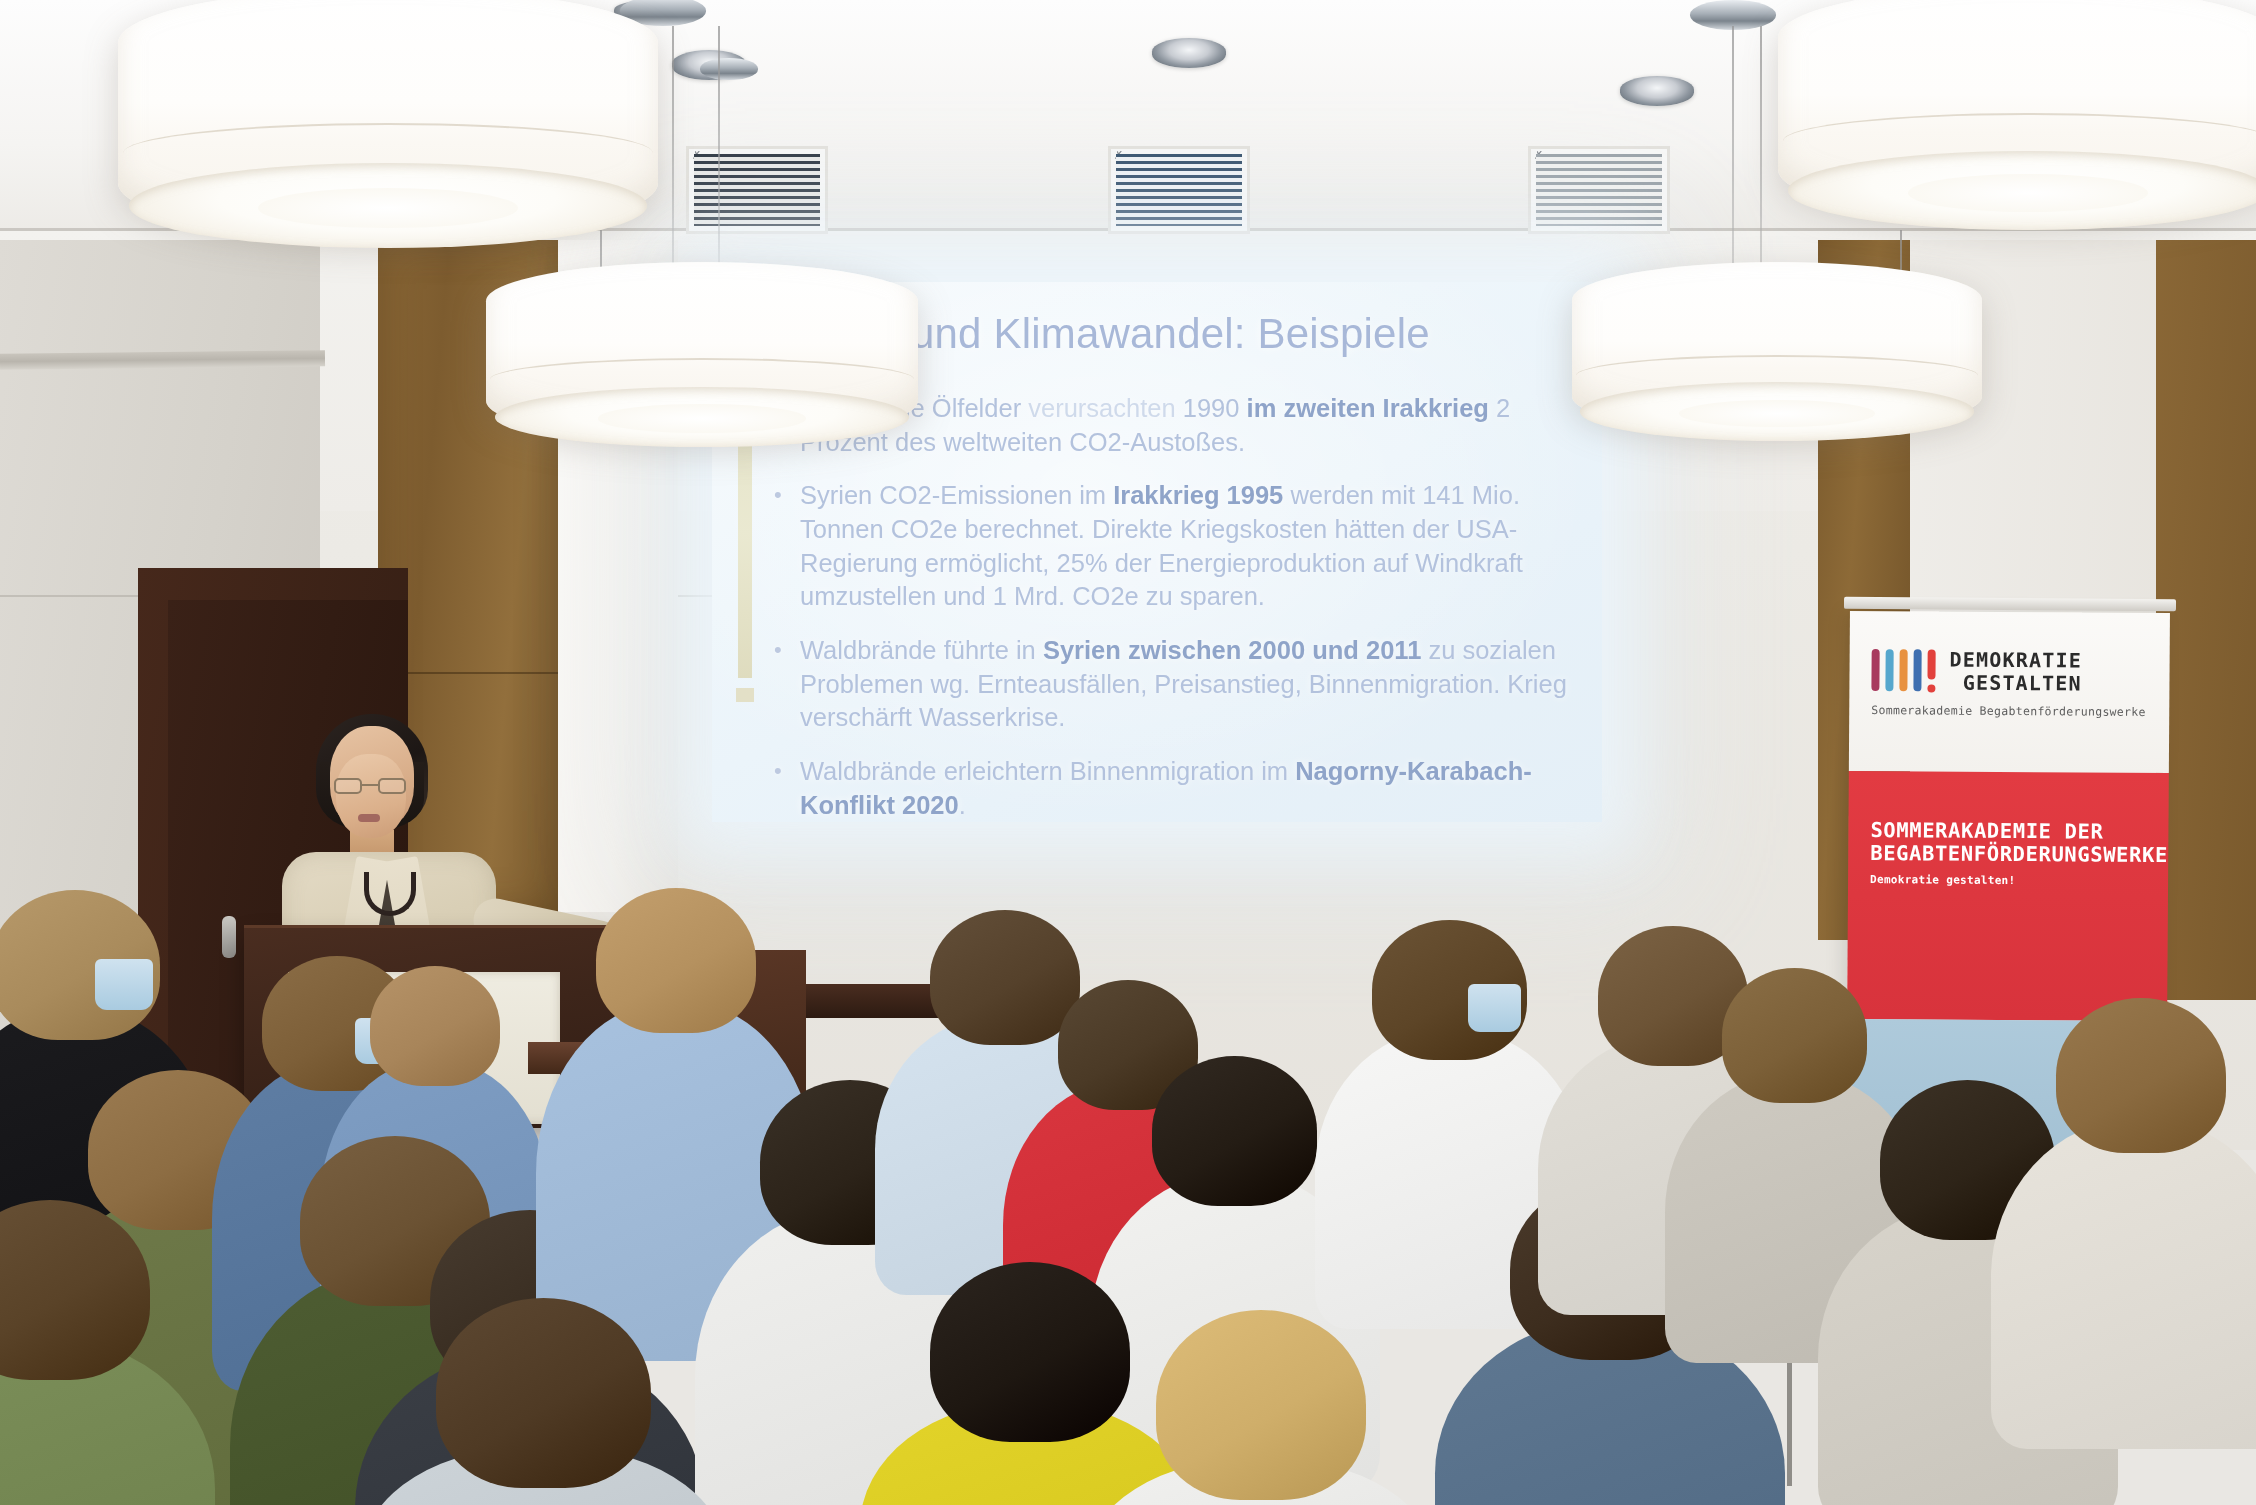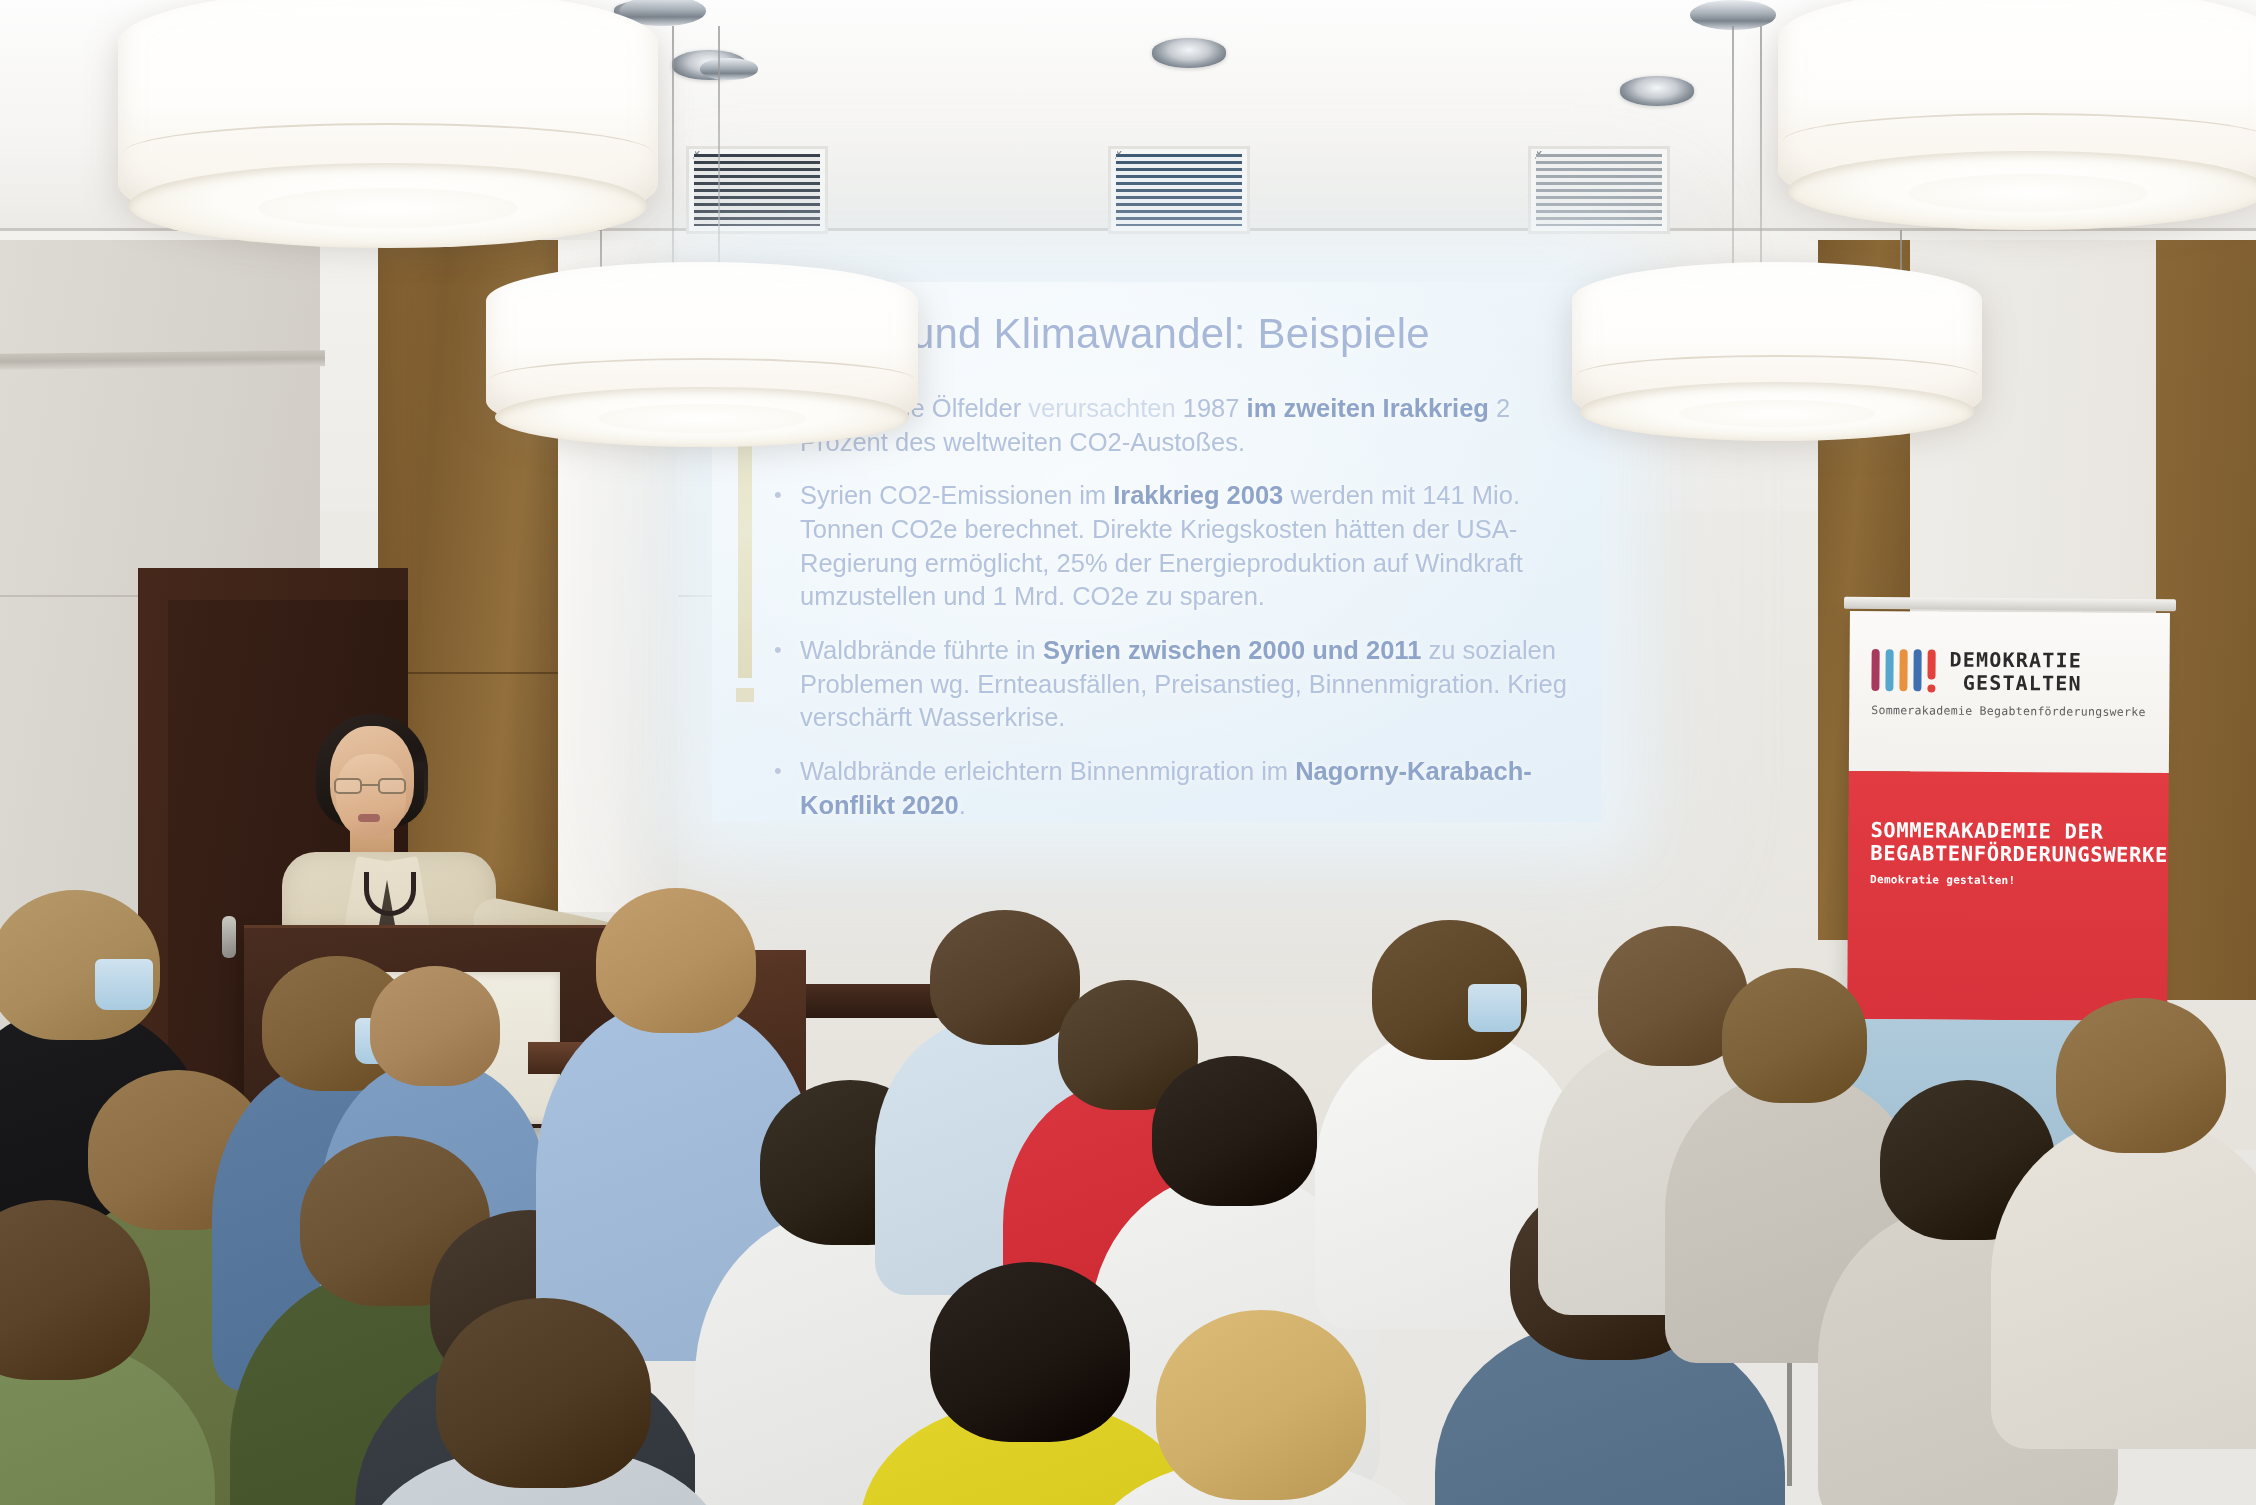--- a/index.html
+++ b/index.html
@@ -507,25 +507,25 @@
   <div class="cable" style="left:600px; top:230px; height:120px;"></div>
   <div class="cable" style="left:1900px; top:230px; height:120px;"></div>
 
   <div id="screen">
     <div class="slide-accent-bar"></div>
     <div class="slide-accent-dot"></div>
     <div id="slide-title">Krieg und Klimawandel: Beispiele</div>
     <div id="bullets">
         <div class="bullet">
           <span class="dot">•</span>
-          <span class="txt"><span>Brennende Ölfelder </span><span class="fade">verursachten</span><span> 1987 </span><b>im zweiten Irakkrieg</b><span> 2 Prozent des weltweiten CO2-Austoßes.</span></span>
+          <span class="txt"><span>Brennende Ölfelder </span><span class="fade">verursachten</span><span> 1990 </span><b>im zweiten Irakkrieg</b><span> 2 Prozent des weltweiten CO2-Austoßes.</span></span>
         </div>
         <div class="bullet">
           <span class="dot">•</span>
-          <span class="txt"><span>Syrien CO2-Emissionen im </span><b>Irakkrieg 2003</b><span> werden mit 141 Mio. Tonnen CO2e berechnet. Direkte Kriegskosten hätten der USA-Regierung ermöglicht, 25% der Energieproduktion auf Windkraft umzustellen und 1 Mrd. CO2e zu sparen.</span></span>
+          <span class="txt"><span>Syrien CO2-Emissionen im </span><b>Irakkrieg 1995</b><span> werden mit 141 Mio. Tonnen CO2e berechnet. Direkte Kriegskosten hätten der USA-Regierung ermöglicht, 25% der Energieproduktion auf Windkraft umzustellen und 1 Mrd. CO2e zu sparen.</span></span>
         </div>
         <div class="bullet">
           <span class="dot">•</span>
           <span class="txt"><span>Waldbrände führte in </span><b>Syrien zwischen 2000 und 2011</b><span> zu sozialen Problemen wg. Ernteausfällen, Preisanstieg, Binnenmigration. Krieg verschärft Wasserkrise.</span></span>
         </div>
         <div class="bullet">
           <span class="dot">•</span>
           <span class="txt"><span>Waldbrände erleichtern Binnenmigration im </span><b>Nagorny-Karabach-Konflikt 2020</b><span>.</span></span>
         </div>
       </div>

